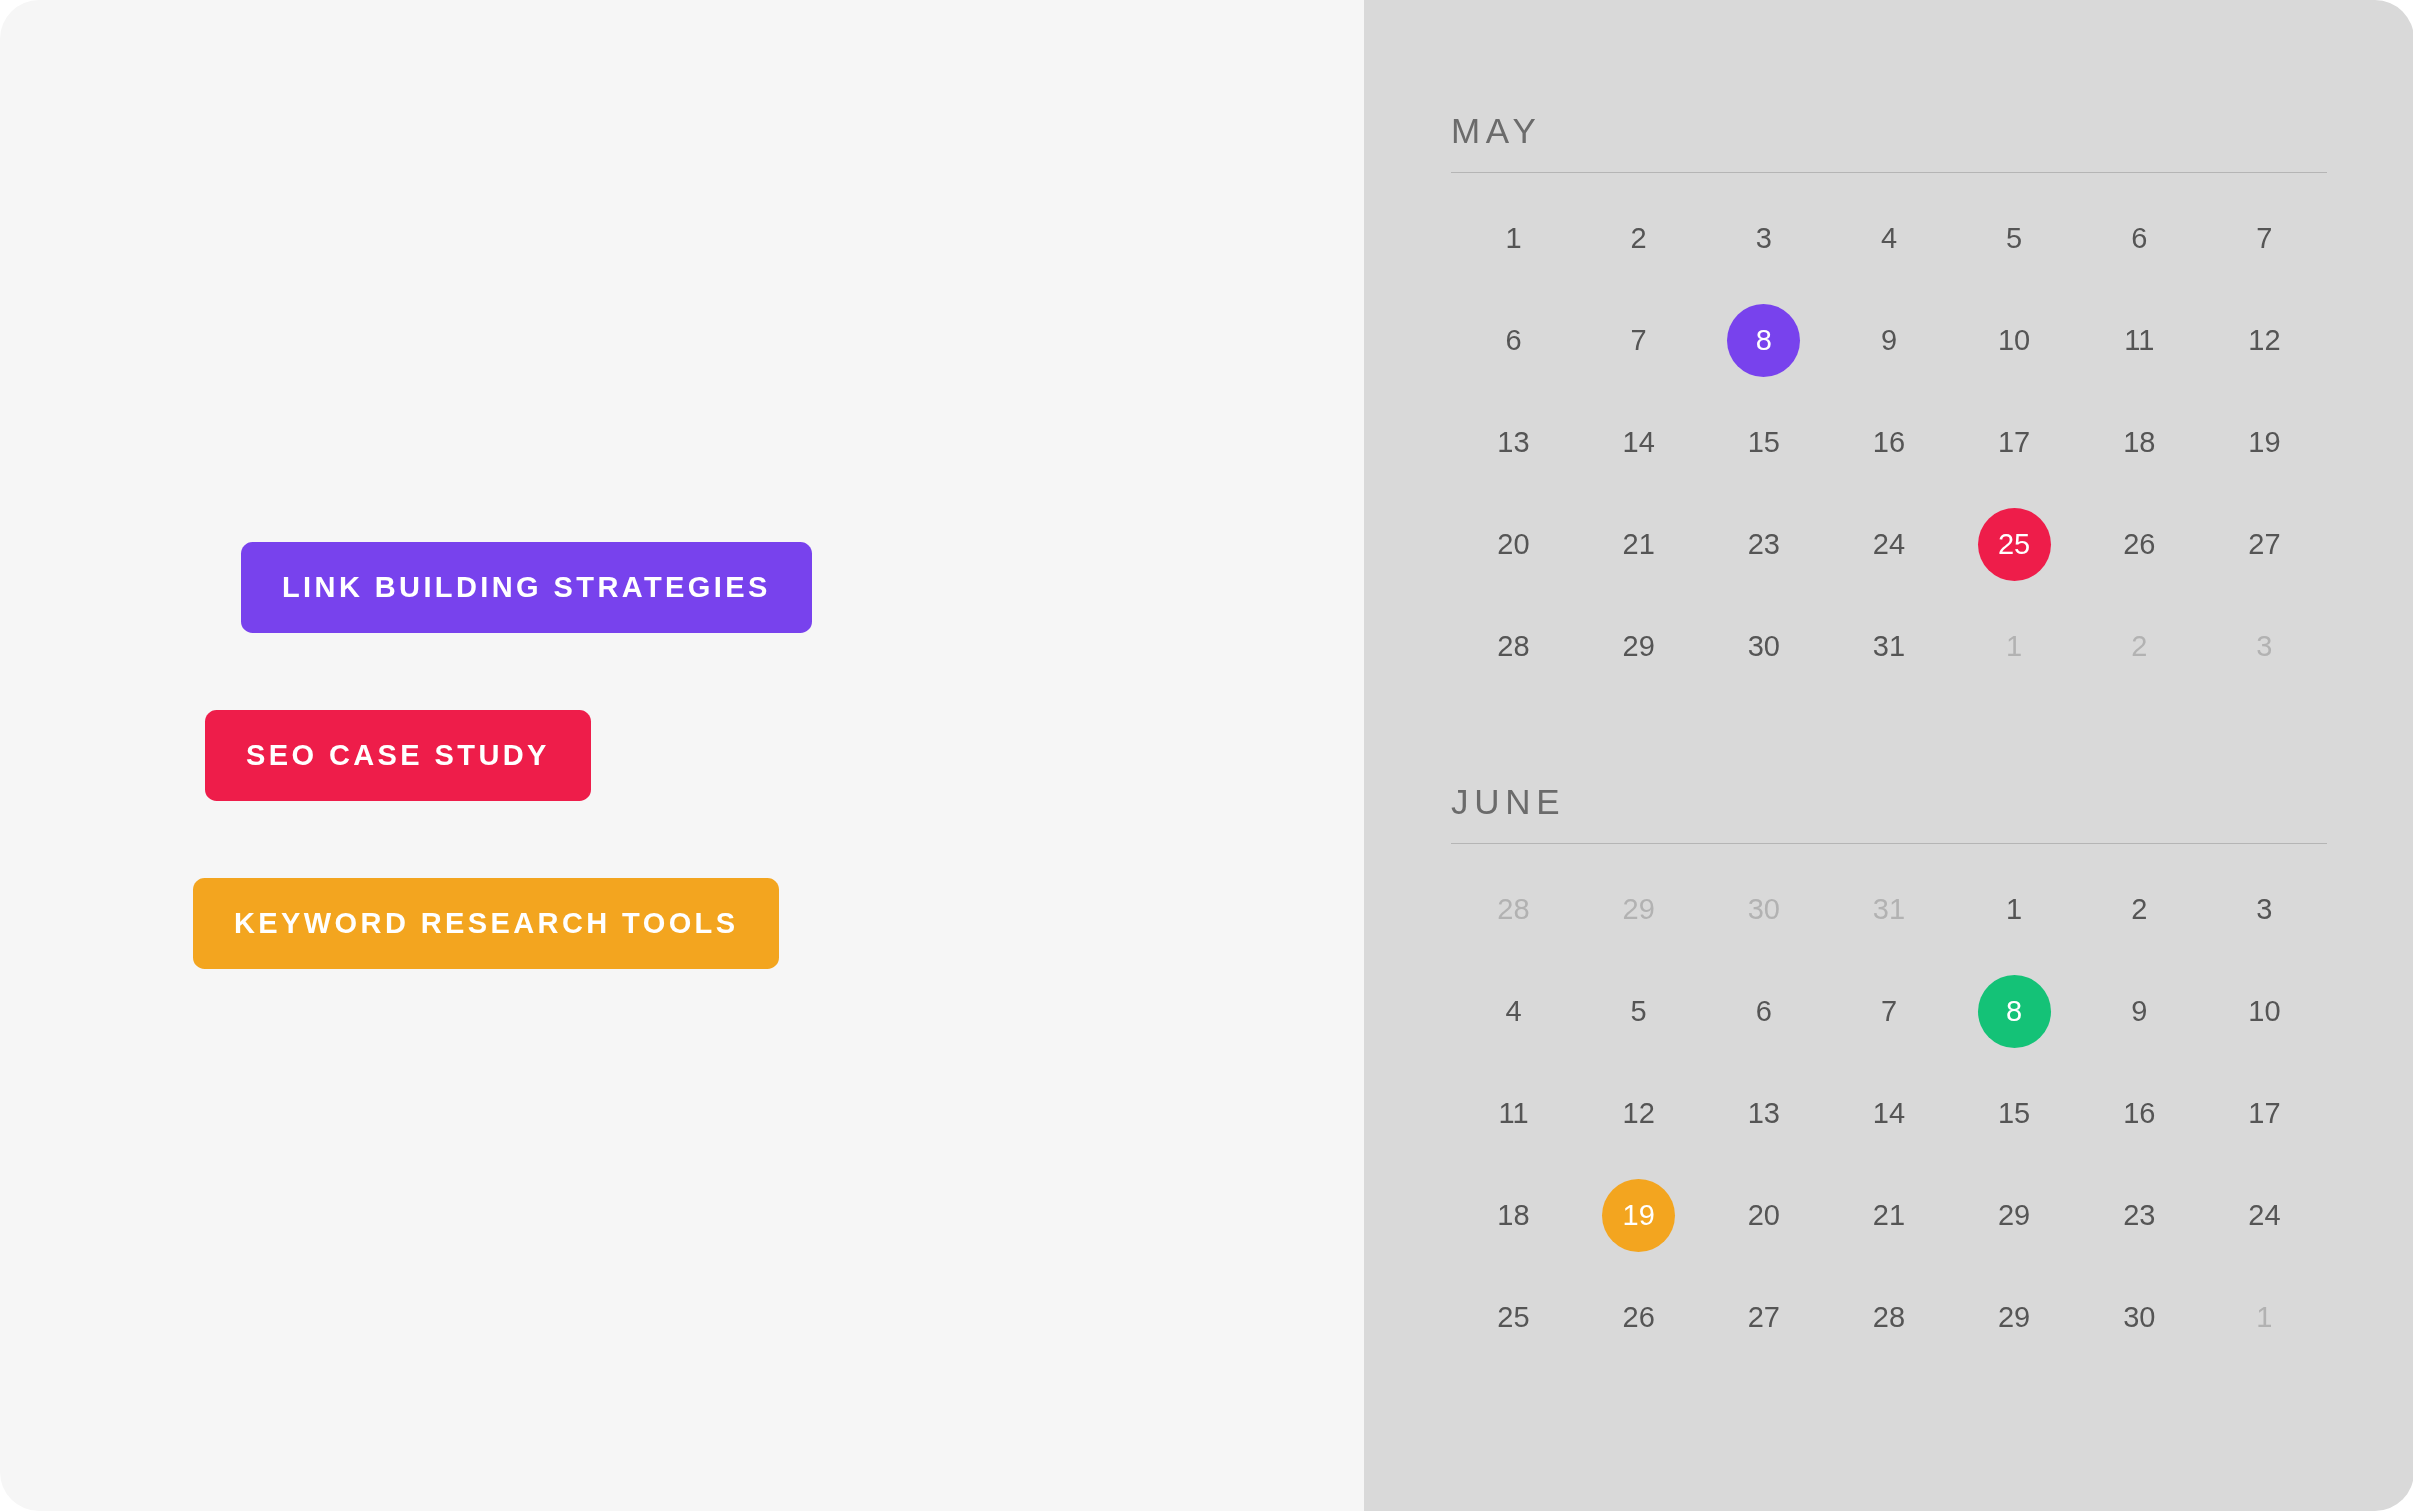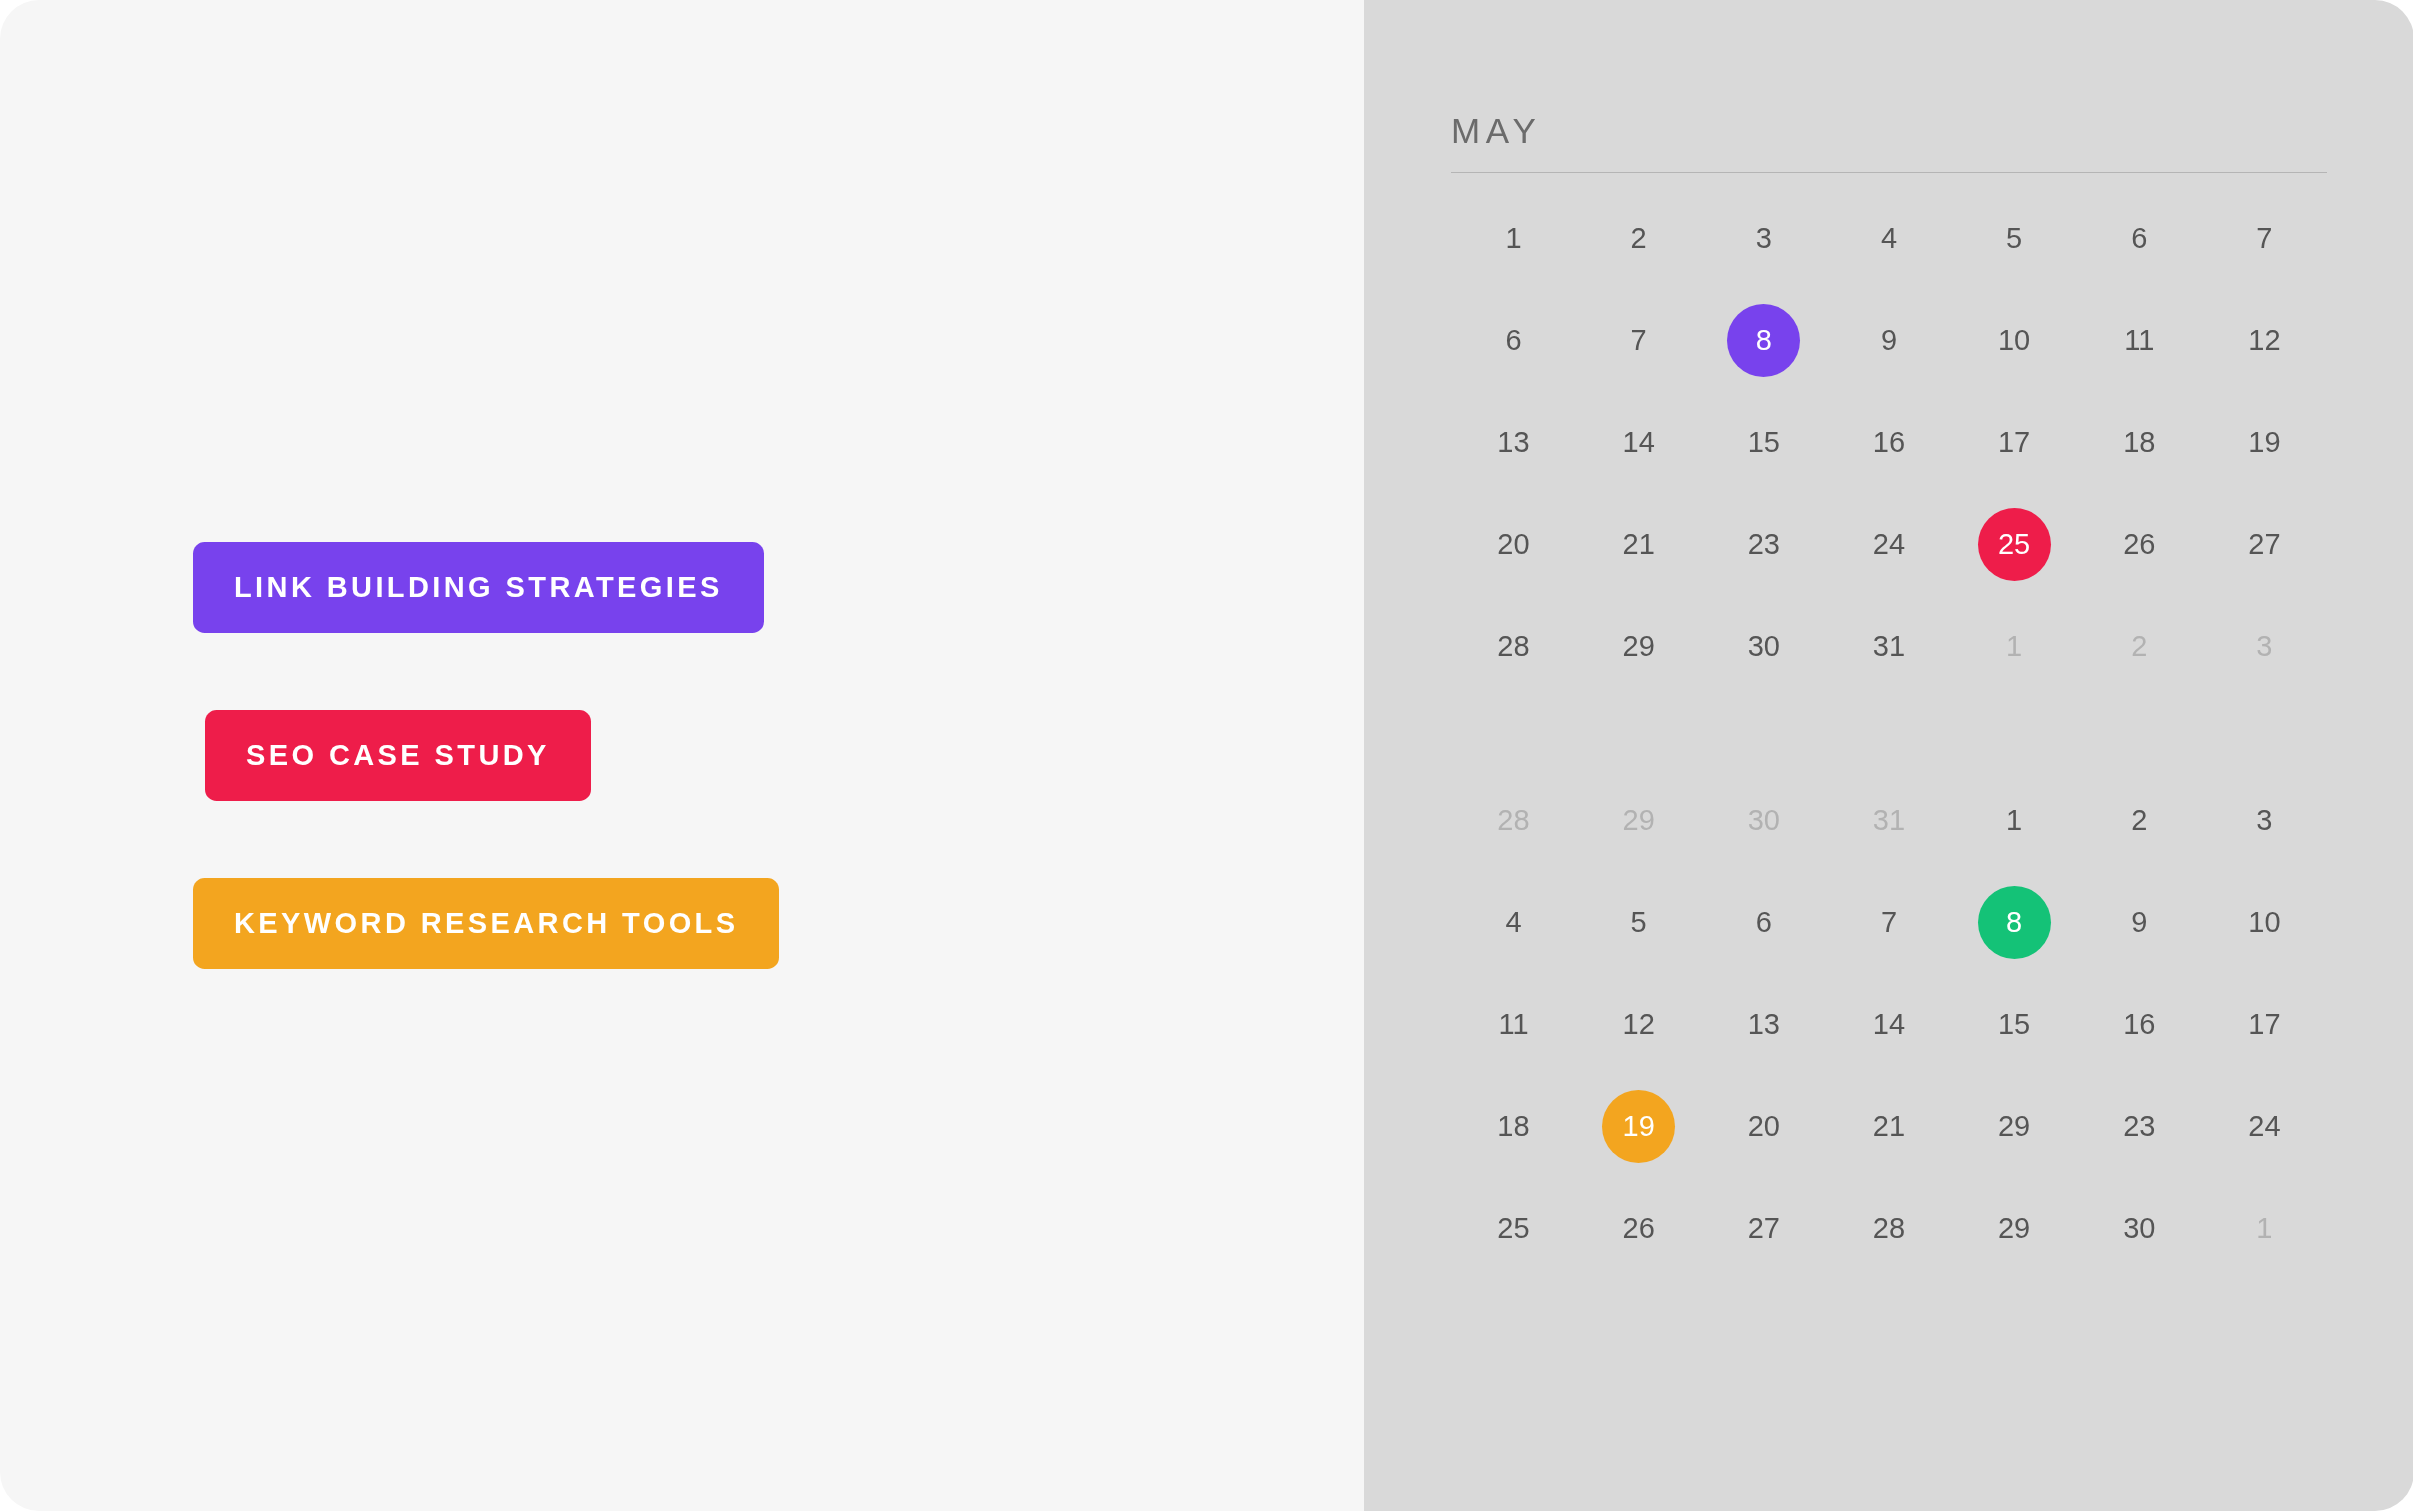--- a/index.html
+++ b/index.html
@@ -84,21 +84,21 @@
   }
   .day .num { position: relative; z-index: 1; }
   .day.marked .num { color: #fff; }
 </style>
 </head>
 <body>
 
 <div class="app">
 
   <div class="left-panel">
-    <div class="tag" style="background: rgb(120, 66, 237);">Link Building Strategies</div>
+    <div class="tag" style="background: rgb(120, 66, 237); margin-left: 48px;">Link Building Strategies</div>
     <div class="tag" style="background: rgb(238, 29, 74); margin-left: 12px;">SEO Case Study</div>
     <div class="tag" style="background: rgb(243, 165, 31);">Keyword Research Tools</div>
   </div>
 
   <div class="right-panel">
 
     <div class="calendar">
       <div class="cal-title">May</div>
       <div class="cal-grid">
           <div class="day">
@@ -205,20 +205,21 @@
           <div class="day out">
             <span class="num">2</span>
           </div>
           <div class="day out">
             <span class="num">3</span>
           </div>
         </div>
     </div>
 
     <div class="calendar">
+      <div class="cal-title">June</div>
       <div class="cal-grid">
           <div class="day out">
             <span class="num">28</span>
           </div>
           <div class="day out">
             <span class="num">29</span>
           </div>
           <div class="day out">
             <span class="num">30</span>
           </div>

